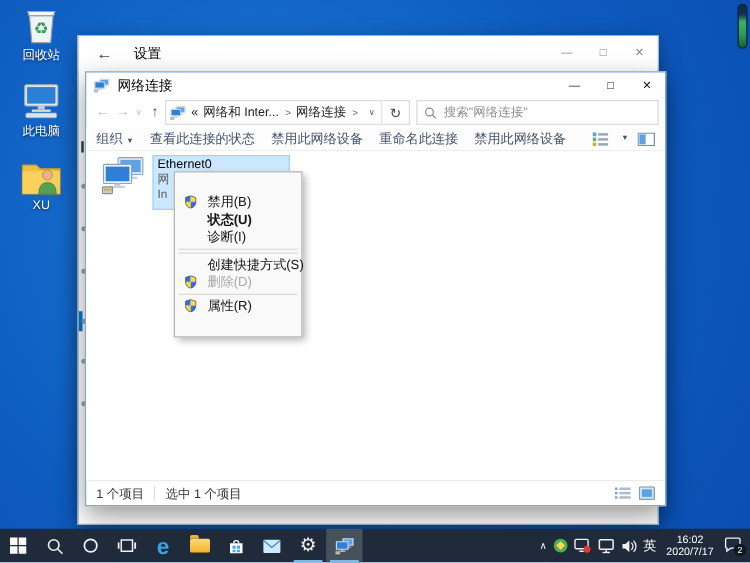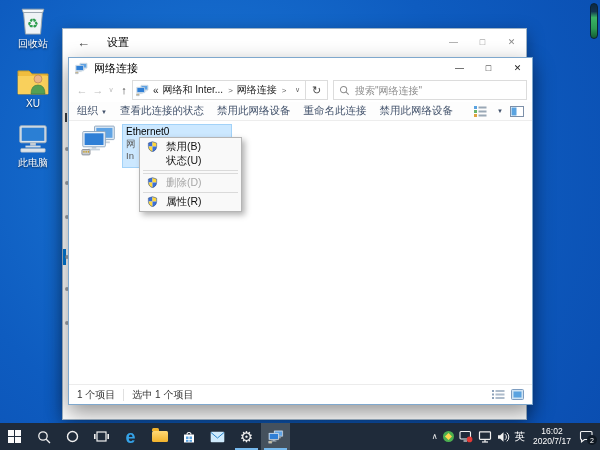--- a/index.html
+++ b/index.html
@@ -74,25 +74,25 @@
   .conn-name { font-size:10px; color:#000; line-height:13px; }
   .conn-sub { font-size:9.5px; color:#5a5a5a; line-height:12px; }
 
   .nw-status { height:20px; border-top:1px solid #ececec; display:flex; align-items:center;
     padding:0 8px; font-size:10px; color:#333; }
   .st-div { width:1px; height:12px; background:#e0e0e0; margin:0 8px; }
   .st-right { margin-left:auto; display:flex; gap:6px; align-items:center; }
 
   
   .ctx-menu { position:absolute; left:139px; top:137px; width:103px; background:#f9f9f9;
-    border:1px solid #b5b5b5; box-shadow:3px 3px 6px rgba(0,0,0,.3); padding:2px 0; z-index:50; }
+    border:1px solid #b5b5b5; box-shadow:3px 3px 6px rgba(0,0,0,.3); padding:17px 0; z-index:50; }
   .cm-item { height:14px; display:flex; align-items:center; padding-left:26px; position:relative;
     font-size:10.5px; color:#121212; white-space:nowrap; }
   .cm-item .shield { position:absolute; left:7px; top:1px; width:11px; height:11px; }
-  .cm-bold { font-weight:normal; }
+  .cm-bold { font-weight:bold; }
   .cm-disabled { color:#a8a8a8; }
   .cm-sep { height:1px; background:#dadada; margin:2px 3px; }
 
   
   .taskbar { position:absolute; left:0; bottom:0; width:600px; height:27px; background:#1f2b3a; z-index:100;
     display:flex; align-items:stretch; }
   .tb-btn { width:29px; display:flex; align-items:center; justify-content:center; position:relative; }
   .tb-btn.open::after { content:""; position:absolute; left:3px; right:3px; bottom:0; height:2px; background:#76b9ed; }
   .tb-btn.active { background:#45515d; }
   .win-logo { width:13px; height:13px; display:grid; grid-template-columns:1fr 1fr; grid-template-rows:1fr 1fr; gap:1.5px; }
@@ -154,37 +154,37 @@
   <div class="desk-icons">
     <div class="desk-icon">
       <svg class="dico" viewBox="0 0 32 34">
         <path d="M6 9 L26 9 L24 32 L8 32 Z" fill="#eef3f6" stroke="#97a4ae"></path>
         <path d="M4.5 5.5 L27.5 5.5 L26.5 9 L5.5 9 Z" fill="#f6f9fb" stroke="#97a4ae"></path>
         <text x="16" y="25" font-size="14" text-anchor="middle" fill="#2e9e4f">♻</text>
       </svg>
       <div class="dlabel">回收站</div>
     </div>
     <div class="desk-icon">
-      <svg class="dico" viewBox="0 0 34 30">
-        <path d="M2 5 h11 l3 3 h16 v20 h-30 z" fill="#f0bd3e" stroke="#c79e2c"></path>
-        <path d="M2 10 h30 v18 h-30 z" fill="#f9d05c"></path>
-        <circle cx="22" cy="13" r="4" fill="#eab488" stroke="#b07a4c" stroke-width="0.6"></circle>
-        <path d="M15 28 q0 -9 7 -9 q7 0 7 9 z" fill="#55a054" stroke="#3c7a3c" stroke-width="0.6"></path>
-      </svg>
-      <div class="dlabel">XU</div>
-    </div>
-    <div class="desk-icon">
       <svg class="dico" viewBox="0 0 36 30">
         <rect x="4" y="1" width="28" height="18" rx="1.5" fill="#dde4ea" stroke="#9fb0bd"></rect>
         <rect x="6" y="3" width="24" height="14" fill="#2b7fd4"></rect>
         <rect x="15" y="19" width="6" height="3" fill="#c2ccd4"></rect>
         <rect x="10" y="22" width="16" height="2" fill="#d4dce2"></rect>
         <rect x="5" y="25" width="26" height="4" rx="1" fill="#dde4ea" stroke="#9fb0bd" stroke-width="0.6"></rect>
       </svg>
       <div class="dlabel">此电脑</div>
+    </div>
+    <div class="desk-icon">
+      <svg class="dico" viewBox="0 0 34 30">
+        <path d="M2 5 h11 l3 3 h16 v20 h-30 z" fill="#f0bd3e" stroke="#c79e2c"></path>
+        <path d="M2 10 h30 v18 h-30 z" fill="#f9d05c"></path>
+        <circle cx="22" cy="13" r="4" fill="#eab488" stroke="#b07a4c" stroke-width="0.6"></circle>
+        <path d="M15 28 q0 -9 7 -9 q7 0 7 9 z" fill="#55a054" stroke="#3c7a3c" stroke-width="0.6"></path>
+      </svg>
+      <div class="dlabel">XU</div>
     </div>
   </div>
 
   <div class="side-widget"></div>
 
   <div class="settings-win">
     <div class="set-title">
       <span class="set-back">←</span>
       <span class="set-name">设置</span>
       <span class="set-controls">
@@ -304,22 +304,28 @@
   <div class="ctx-menu">
     <div class="cm-item">
       <svg class="shield">
           <use href="#uac-shield"></use>
         </svg>
       <span>禁用(B)</span>
     </div>
     <div class="cm-item cm-bold">
       <span>状态(U)</span>
     </div>
+    <div class="cm-item">
+      <span>诊断(I)</span>
+    </div>
     <div class="cm-sep"></div>
     <div class="cm-sep"></div>
+    <div class="cm-item">
+      <span>创建快捷方式(S)</span>
+    </div>
     <div class="cm-item cm-disabled">
       <svg class="shield">
           <use href="#uac-shield"></use>
         </svg>
       <span>删除(D)</span>
     </div>
     <div class="cm-sep"></div>
     <div class="cm-item">
       <svg class="shield">
           <use href="#uac-shield"></use>

